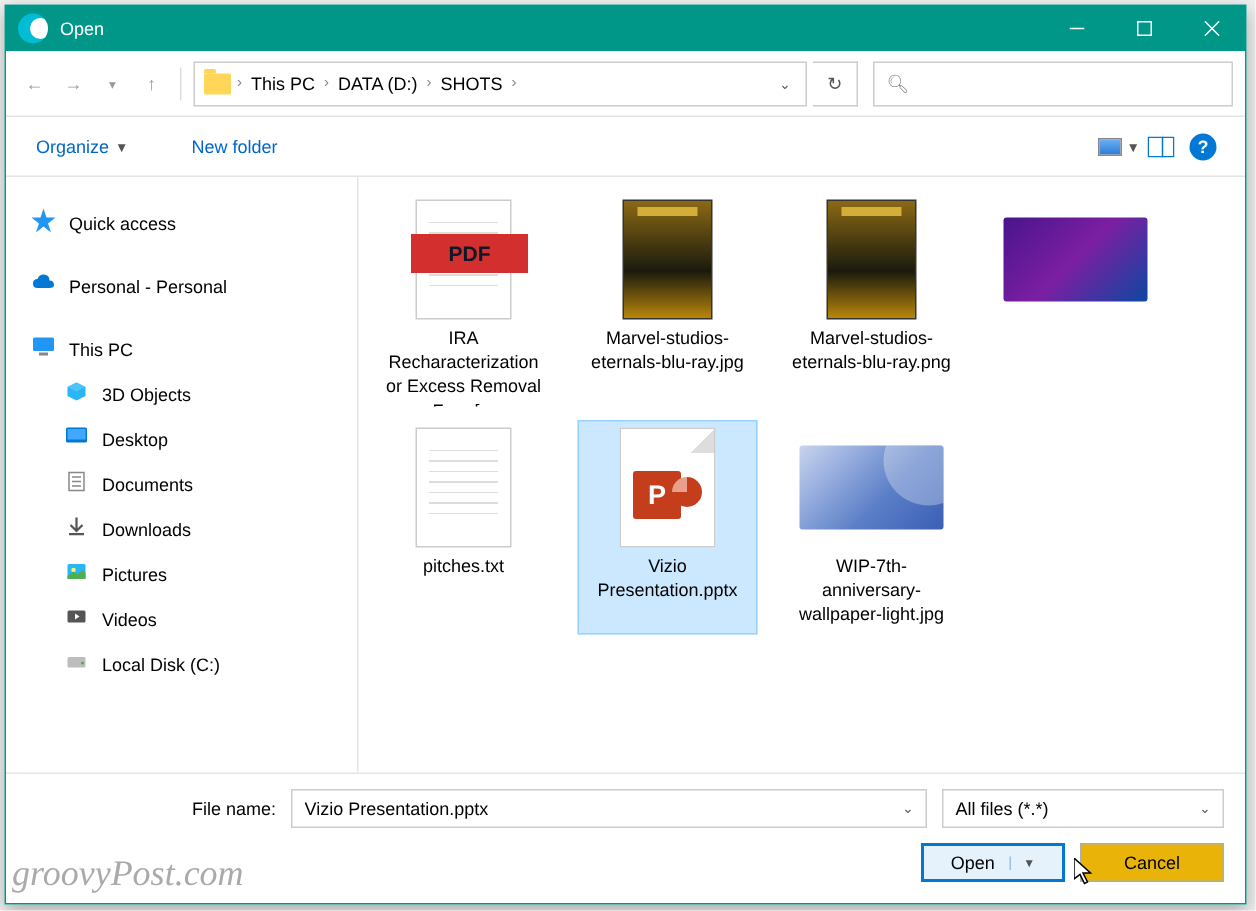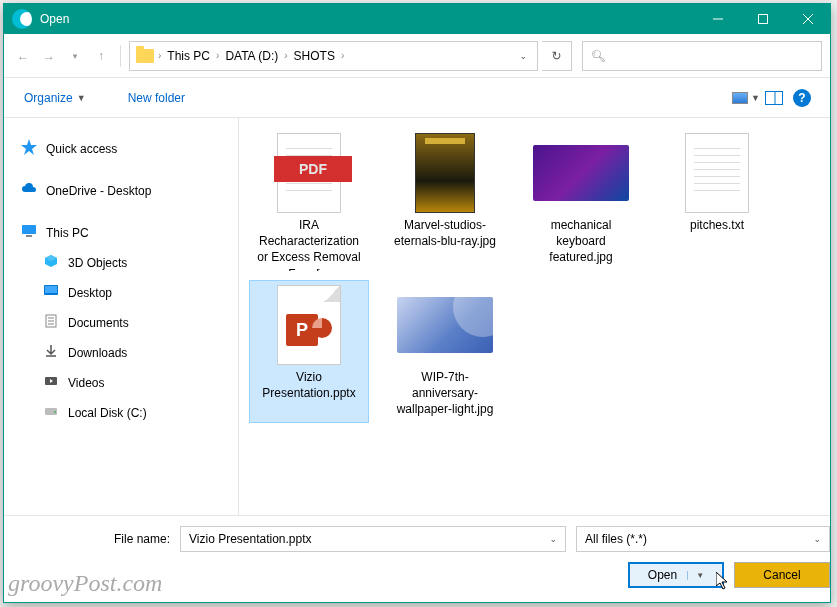--- a/index.html
+++ b/index.html
@@ -36,35 +36,35 @@
     .sidebar::-webkit-scrollbar-thumb { background:#c1c1c1; }
     .tree-item { display:flex; align-items:flex-end; height:30px; padding-left:16px; gap:8px; cursor:pointer; }
     .tree-item.indent { padding-left:38px; }
     .tree-icon { width:18px; height:18px; display:flex; align-items:center; justify-content:center; flex-shrink:0; }
     .tree-spacer { height:12px; }
     .file-grid { flex:1; padding:10px; display:flex; flex-wrap:wrap; align-content:flex-start; gap:4px 16px; overflow-y:auto; }
     .file-item { width:120px; display:flex; flex-direction:column; align-items:center; padding:4px; border:1px solid transparent; cursor:pointer; }
     .file-item.selected { background:#cce8ff; border:1px solid #99d1ff; }
     .file-thumb { width:96px; height:80px; display:flex; align-items:center; justify-content:center; margin-bottom:4px; }
     .file-name { text-align:center; font-size:12px; line-height:1.35; word-break:break-word; max-height:54px; overflow:hidden; }
-    .footer { padding:10px 0 14px; background:#fff; border-top:1px solid #e5e5e5; }
+    .footer { padding:10px 14px 14px; background:#fff; border-top:1px solid #e5e5e5; }
     .fn-row { display:flex; align-items:center; gap:10px; margin-bottom:10px; }
     .fn-label { margin-left:110px; }
     .fn-input { flex:1; height:26px; border:1px solid #ccc; padding:0 8px; display:flex; align-items:center; justify-content:space-between; }
     .fn-input input { border:none; outline:none; flex:1; }
-    .filter-select { width:254px; height:26px; border:1px solid #ccc; padding:0 8px; display:flex; align-items:center; justify-content:space-between; }
+    .filter-select { width:188px; height:26px; border:1px solid #ccc; padding:0 8px; display:flex; align-items:center; justify-content:space-between; }
     .btn-row { display:flex; justify-content:flex-end; gap:10px; }
     .dlg-btn { width:96px; height:26px; border:1px solid #adadad; background:#eab308; cursor:pointer; display:flex; align-items:center; justify-content:center; }
     .dlg-btn.primary { background:#e5f1fb; border:2px solid #0078d4; }
     .watermark { position:absolute; bottom:10px; left:8px; font-family:Georgia,serif; font-size:24px; color:#aaa; font-style:italic; pointer-events:none; z-index:10; }
     .cursor-ptr { position:absolute; bottom:15px; right:105px; z-index:20; pointer-events:none; }
     
     .doc-paper { width:64px; height:80px; background:#fff; border:1px solid #ccc; position:relative; }
     .doc-paper::before { content:""; position:absolute; top:14px; left:8px; right:8px; height:46px; background:repeating-linear-gradient(to bottom,#ddd 0,#ddd 1px,transparent 1px,transparent 7px); }
-    .pdf-badge { position:absolute; top:22px; left:-4px; width:78px; height:26px; background:#d32f2f; color:#e5e5e5; font-weight:bold; font-size:14px; display:flex; align-items:center; justify-content:center; }
+    .pdf-badge { position:absolute; top:22px; left:-4px; width:78px; height:26px; background:#d32f2f; color:#0f172a; font-weight:bold; font-size:14px; display:flex; align-items:center; justify-content:center; }
     .movie-poster { width:60px; height:80px; background:linear-gradient(to bottom,#8b6914 0%,#1a1a0d 60%,#b8860b 100%); border:1px solid #333; position:relative; }
     .movie-poster::after { content:""; position:absolute; top:4px; left:50%; transform:translateX(-50%); width:40px; height:6px; background:#d4af37; }
     .keyboard-img { width:96px; height:56px; background:linear-gradient(135deg,#4a148c 0%,#7b1fa2 50%,#0d47a1 100%); border-radius:2px; }
     .pptx-paper { width:64px; height:80px; background:#fff; border:1px solid #ccc; position:relative; }
     .pptx-paper::after { content:""; position:absolute; top:0; right:0; width:16px; height:16px; background:linear-gradient(135deg,transparent 50%,#ddd 50%); }
     .pptx-icon { position:absolute; top:28px; left:8px; width:32px; height:32px; background:#c43e1c; color:#fff; font-weight:bold; font-size:18px; display:flex; align-items:center; justify-content:center; border-radius:2px; }
     .pptx-circ { position:absolute; top:32px; right:8px; width:20px; height:20px; border-radius:50%; background:conic-gradient(#c43e1c 0 270deg,#e8a08a 270deg 360deg); }
     .win11-img { width:96px; height:56px; background:linear-gradient(135deg,#c8d4f0 0%,#5b7fc7 60%,#3a5fb5 100%); border-radius:2px; position:relative; overflow:hidden; }
     .win11-img::after { content:""; position:absolute; top:-20px; right:-20px; width:60px; height:60px; background:rgba(255,255,255,0.3); border-radius:50%; }
   </style>
@@ -150,21 +150,21 @@
           </span>
         <span>Quick access</span>
       </div>
       <div class="tree-spacer"></div>
       <div class="tree-item">
         <span class="tree-icon">
             <svg width="18" height="18">
               <path d="M5 12 Q2 12 2 9 Q2 6 5 6 Q6 3 9 3 Q13 3 13 7 Q16 7 16 10 Q16 12 13 12 Z" fill="#0078d4"></path>
             </svg>
           </span>
-        <span>OneDrive - Desktop</span>
+        <span>Personal - Personal</span>
       </div>
       <div class="tree-spacer"></div>
       <div class="tree-item">
         <span class="tree-icon">
             <svg width="18" height="18">
               <rect x="2" y="3" width="14" height="9" fill="#2196f3" rx="1"></rect>
               <rect x="6" y="13" width="6" height="2" fill="#888"></rect>
             </svg>
           </span>
         <span>This PC</span>
@@ -203,20 +203,30 @@
             <svg width="16" height="16">
               <path d="M8 2 L8 10 M4 7 L8 11 L12 7" fill="none" stroke="#555" stroke-width="1.5"></path>
               <line x1="3" y1="13" x2="13" y2="13" stroke="#555" stroke-width="1.5"></line>
             </svg>
           </span>
         <span>Downloads</span>
       </div>
       <div class="tree-item indent">
         <span class="tree-icon">
             <svg width="16" height="16">
+              <rect x="2" y="3" width="12" height="10" fill="#29b6f6" rx="1"></rect>
+              <circle cx="6" cy="7" r="1.5" fill="#fff176"></circle>
+              <path d="M2 11 L6 8 L9 10 L12 7 L14 9 L14 13 L2 13 Z" fill="#4caf50"></path>
+            </svg>
+          </span>
+        <span>Pictures</span>
+      </div>
+      <div class="tree-item indent">
+        <span class="tree-icon">
+            <svg width="16" height="16">
               <rect x="2" y="4" width="12" height="8" fill="#555" rx="1"></rect>
               <polygon points="7,6 7,10 10,8" fill="#fff"></polygon>
             </svg>
           </span>
         <span>Videos</span>
       </div>
       <div class="tree-item indent">
         <span class="tree-icon">
             <svg width="16" height="16">
               <rect x="2" y="5" width="12" height="7" fill="#bdbdbd" rx="1"></rect>
@@ -237,23 +247,28 @@
           <div class="file-name">IRA Recharacterization or Excess Removal Form[...</div>
         </div>
         <div class="file-item">
           <div class="file-thumb">
             <div class="movie-poster"></div>
           </div>
           <div class="file-name">Marvel-studios-eternals-blu-ray.jpg</div>
         </div>
         <div class="file-item">
           <div class="file-thumb">
+            <div class="movie-poster"></div>
+          </div>
+          <div class="file-name">Marvel-studios-eternals-blu-ray.png</div>
+        </div>
+        <div class="file-item">
+          <div class="file-thumb">
             <div class="keyboard-img"></div>
           </div>
-          <div class="file-name">mechanical keyboard featured.jpg</div>
         </div>
         <div class="file-item">
           <div class="file-thumb">
             <div class="doc-paper"></div>
           </div>
           <div class="file-name">pitches.txt</div>
         </div>
         <div class="file-item selected">
           <div class="file-thumb">
             <div class="pptx-paper">

